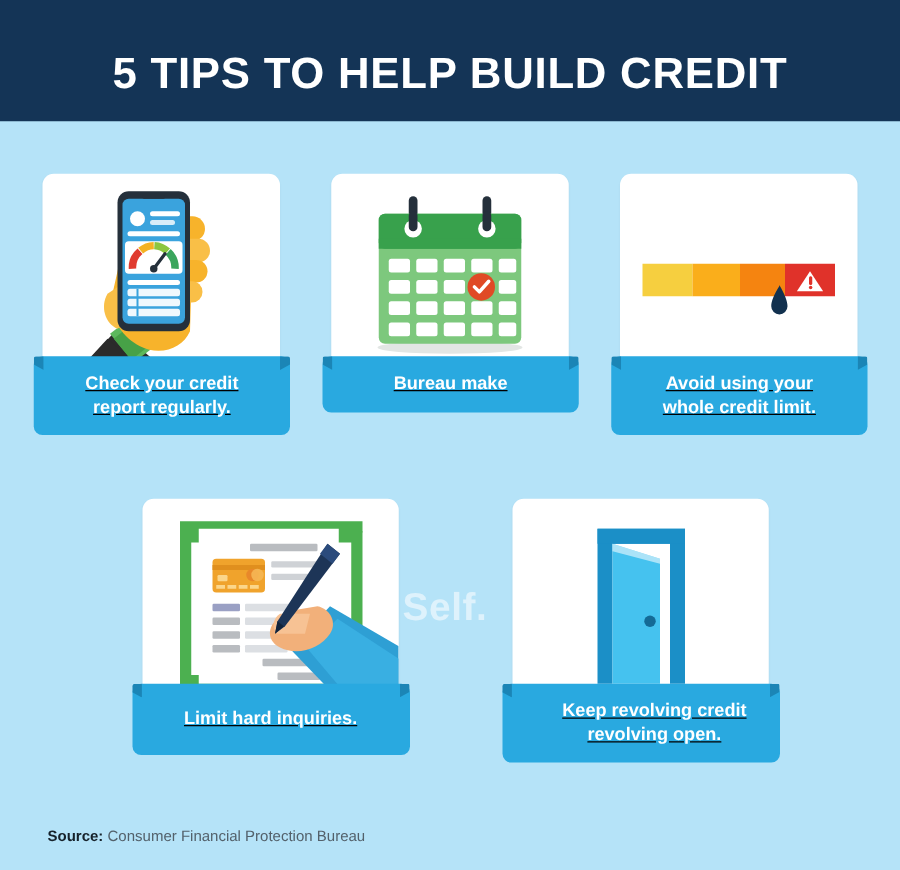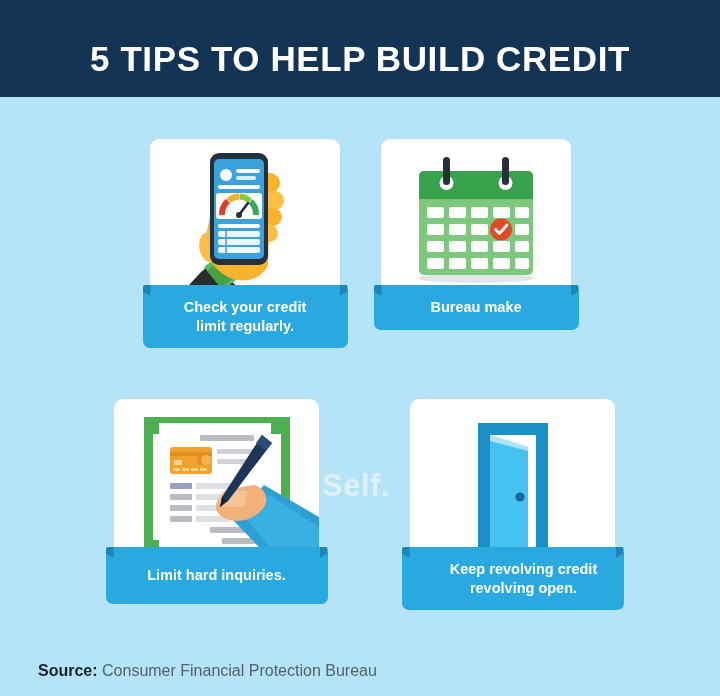--- a/index.html
+++ b/index.html
@@ -18,21 +18,21 @@
   .header-title{
     color:#ffffff;
     font-size:35px;
     font-weight:bold;
     letter-spacing:0.6px;
     text-align:center;
     white-space:nowrap;
     margin-top:20px;
   }
   
-  .row{position:absolute;display:flex;}
+  .row{position:absolute;display:flex;text-decoration:underline;}
   .row1{left:0;top:139px;width:720px;justify-content:center;gap:41px;}
   .row2{left:4px;top:399px;width:720px;justify-content:center;gap:91px;}
 
   .card{position:relative;width:190px;}
   .card-wide{width:205px;}
 
   .panel{
     width:190px;height:170px;
     background:#ffffff;
     border-radius:9px;
@@ -69,21 +69,21 @@
     clip-path:polygon(0 0,100% 0,100% 100%,0 60%);}
   .banner:after{right:0;border-radius:0 2px 0 0;
     clip-path:polygon(0 0,100% 0,100% 60%,0 100%);}
 
   
   .ill{position:absolute;left:0;top:0;width:100%;height:100%;}
 
   
   .footer{
     position:absolute;left:38px;top:662px;
-    font-size:16px;color:#53616b;
+    font-size:12px;color:#53616b;
     white-space:nowrap;
   }
   .footer .src-label{font-weight:bold;color:#16222b;}
 
   
   .watermark{
     position:absolute;left:322px;top:468px;
     font-size:31px;font-weight:bold;
     color:rgba(255,255,255,0.55);
     letter-spacing:0.5px;
@@ -140,21 +140,21 @@
 
         <rect x="68" y="85" width="42" height="4" rx="2" fill="#ffffff"></rect>
         <rect x="68" y="92" width="42" height="6" rx="2" fill="#ffffff" opacity="0.92"></rect>
         <rect x="68" y="100" width="42" height="6" rx="2" fill="#ffffff" opacity="0.92"></rect>
         <rect x="68" y="108" width="42" height="6" rx="2" fill="#ffffff" opacity="0.92"></rect>
         <line x1="76" y1="92" x2="76" y2="114" stroke="#3aa3dd" stroke-width="1.6"></line>
       </svg>
     </div>
     <div class="banner">
       <span>Check your credit</span><br>
-      <span>limit regularly.</span>
+      <span>report regularly.</span>
     </div>
   </div>
 
   <div class="card">
     <div class="panel">
       <svg class="ill" viewBox="0 0 190 170">
         <ellipse cx="95" cy="139" rx="58" ry="5" fill="#e2e6e4"></ellipse>
 
         <rect x="62" y="18" width="7" height="30" rx="3.5" fill="#25303b"></rect>
         <rect x="121" y="18" width="7" height="30" rx="3.5" fill="#25303b"></rect>
@@ -195,20 +195,40 @@
 
         <circle cx="120" cy="90.5" r="11" fill="#e04a26"></circle>
         <path d="M114.5 90.5 l4 4 l7.5 -8.5" stroke="#ffffff" stroke-width="2.8" fill="none" stroke-linecap="round" stroke-linejoin="round"></path>
       </svg>
     </div>
     <div class="banner">
       <span>Bureau make</span><br>
     </div>
   </div>
 
+  <div class="card">
+    <div class="panel">
+      <svg class="ill" viewBox="0 0 190 170">
+        <rect x="18" y="72" width="40" height="26" fill="#f6cf3f"></rect>
+        <rect x="58" y="72" width="38" height="26" fill="#faae1b"></rect>
+        <rect x="96" y="72" width="36" height="26" fill="#f58410"></rect>
+        <rect x="132" y="72" width="40" height="26" fill="#e0322a"></rect>
+
+        <path d="M152 78 L162.5 94 L141.5 94 Z" fill="#ffffff"></path>
+        <rect x="151.2" y="82" width="2.6" height="7" rx="1.2" fill="#e0322a"></rect>
+        <circle cx="152.5" cy="91" r="1.4" fill="#e0322a"></circle>
+
+        <path d="M128 89 C123 97 121 102 121 106 a6.5 6.5 0 0 0 13 0 c0 -4 -2 -9 -6.5 -17 Z" fill="#12314f"></path>
+      </svg>
+    </div>
+    <div class="banner">
+      <span>Avoid using your</span><br>
+      <span>whole credit limit.</span>
+    </div>
+  </div>
 
 </div>
 
 <div class="row row2">
 
   <div class="card card-wide">
     <div class="panel">
       <svg class="ill" viewBox="0 0 205 172">
 
         <path d="M30 26 h52 v9 h-43 v106 h43 v9 h-52 z" fill="#4cb050"></path>

